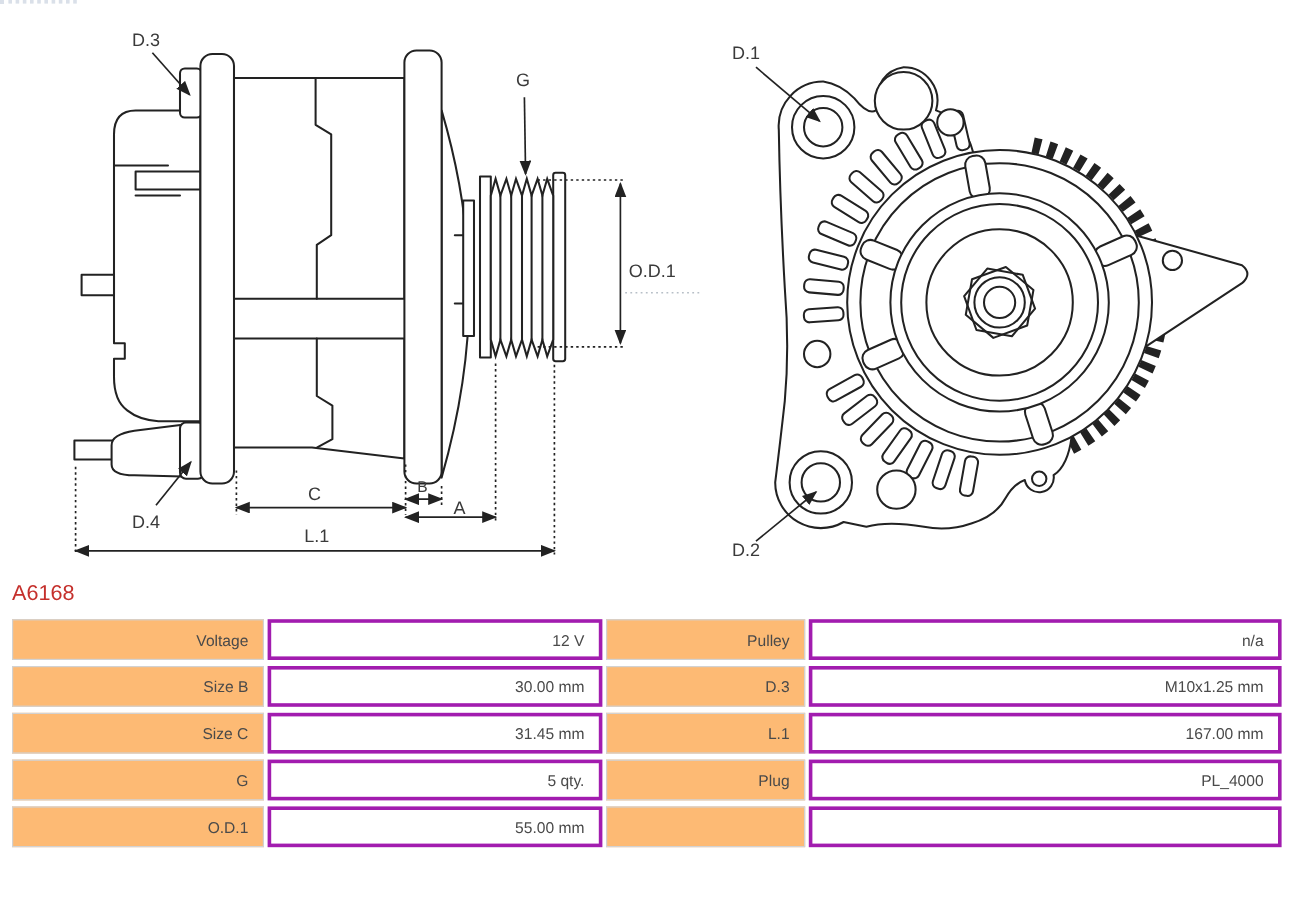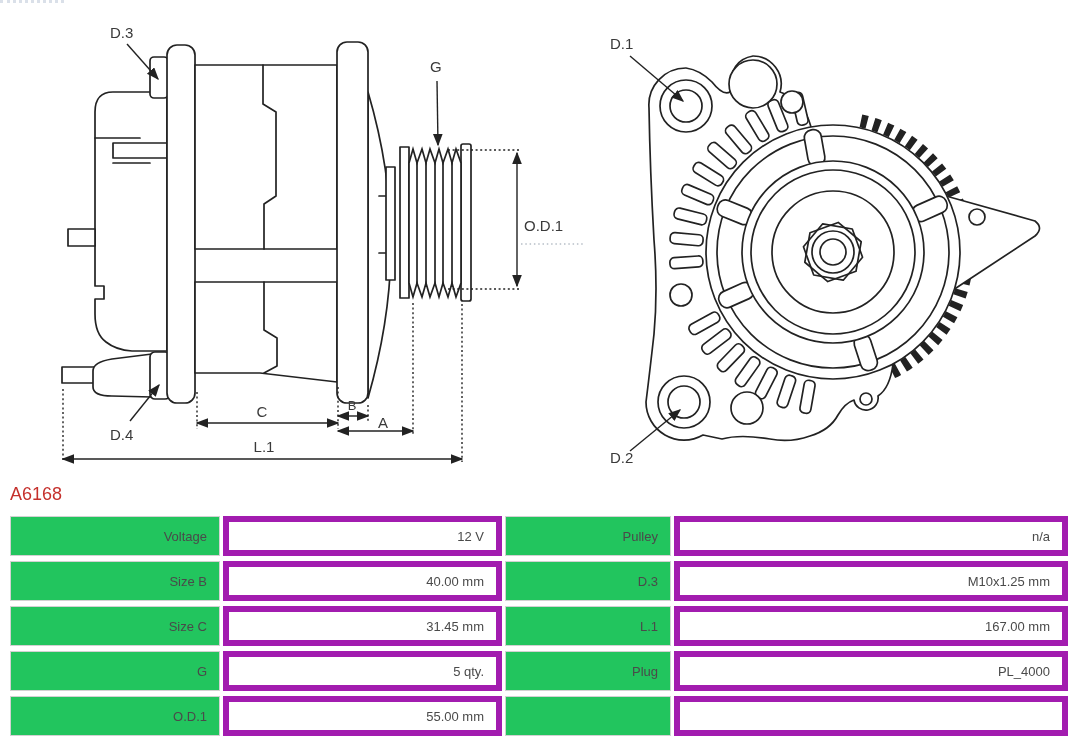--- a/index.html
+++ b/index.html
@@ -14,22 +14,22 @@
   svg .dim{fill:none;stroke:#222;stroke-width:1.4;}
   svg .dot{fill:none;stroke:#222;stroke-width:1.4;stroke-dasharray:2 2.6;}
   svg .cl{fill:none;stroke:#b7bfc7;stroke-width:1.3;stroke-dasharray:1.5 2.8;}
   svg text{font-family:"Liberation Sans","DejaVu Sans",sans-serif;font-size:15px;fill:#3a3a3a;}
   svg text.small{font-size:13px;}
   #part-number{position:absolute;left:10px;top:484px;font-size:18px;color:#c5302c;}
   #spec-table{position:absolute;left:7px;top:511px;width:1064px;border-collapse:separate;
               border-spacing:3px 5px;table-layout:fixed;}
   #spec-table td{height:28px;font-size:13px;color:#4a4a4a;text-align:right;
                  padding:0 12px 0 0;vertical-align:middle;}
-  #spec-table td.lbl{background:#22c55e;border:1px solid #d2d2d2;}
-  #spec-table td.val{background:#fff;border:6px solid #a21caf;}
+  #spec-table td.lbl{background:#fdba74;border:1px solid #d2d2d2;}
+  #spec-table td.val{background:#fff;border:3px solid #a21caf;}
 </style>
 </head>
 <body>
 
 <div id="stage">
 
   <div id="artifact"></div>
 
   <svg id="svg-side" width="600" height="480" viewBox="0 0 600 480">
     <defs>
@@ -211,21 +211,21 @@
       </colgroup>
     <tbody>
       <tr>
         <td class="lbl">Voltage</td>
         <td class="val">12 V</td>
         <td class="lbl">Pulley</td>
         <td class="val">n/a</td>
       </tr>
       <tr>
         <td class="lbl">Size B</td>
-        <td class="val">40.00 mm</td>
+        <td class="val">30.00 mm</td>
         <td class="lbl">D.3</td>
         <td class="val">M10x1.25 mm</td>
       </tr>
       <tr>
         <td class="lbl">Size C</td>
         <td class="val">31.45 mm</td>
         <td class="lbl">L.1</td>
         <td class="val">167.00 mm</td>
       </tr>
       <tr>

